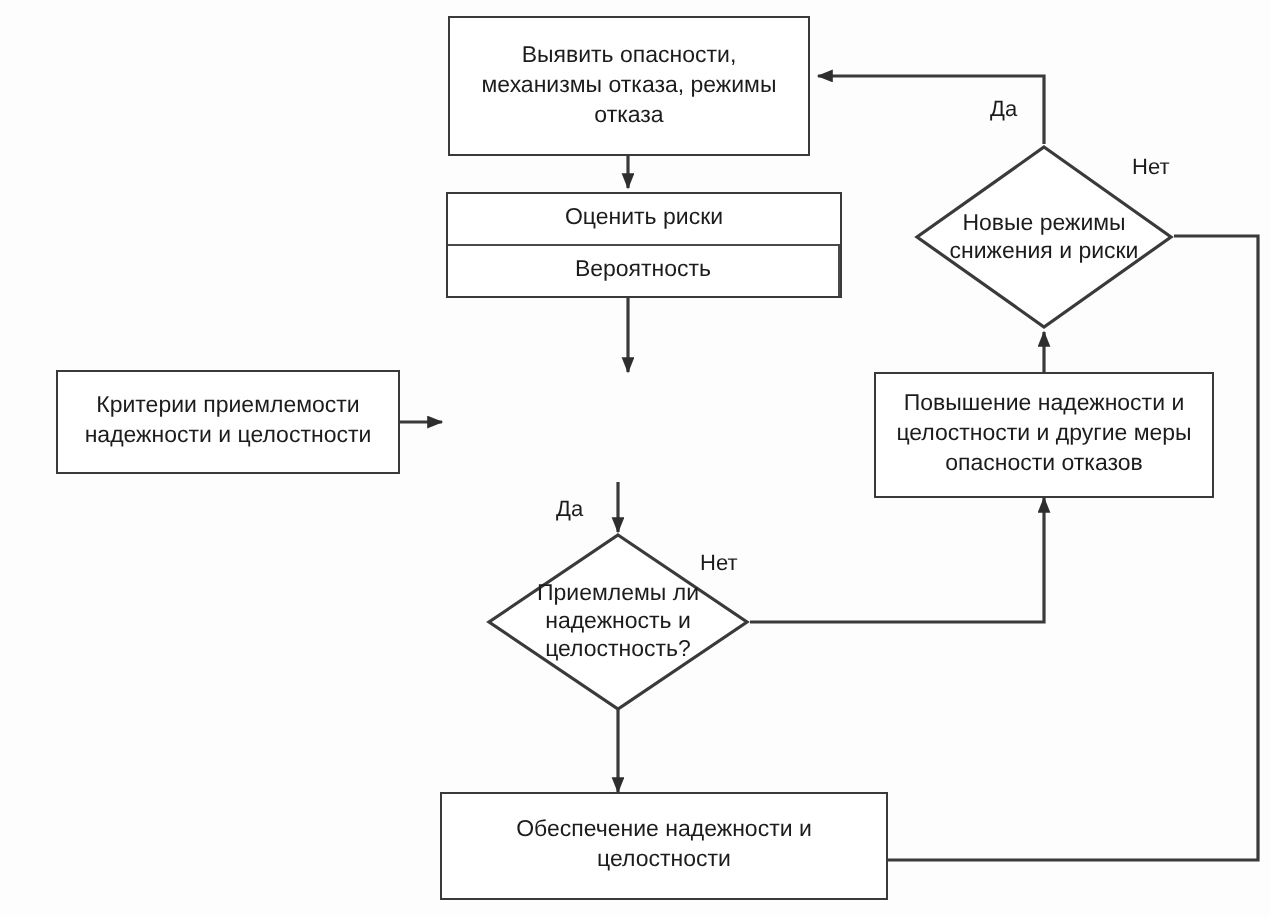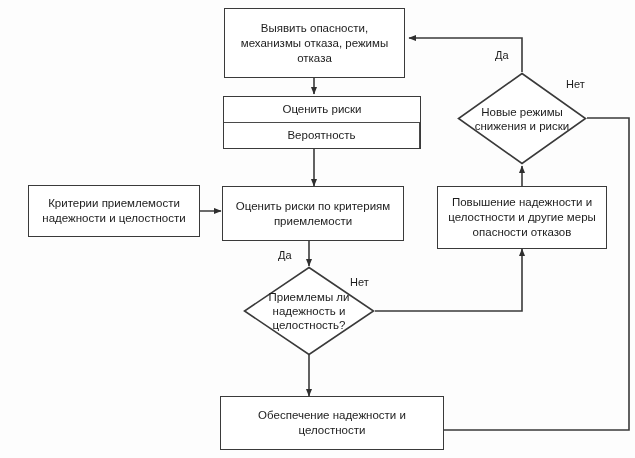--- a/index.html
+++ b/index.html
@@ -134,23 +134,20 @@
       <div>
         <span>Вероятность</span>
       </div>
     </div>
   </div>
 
   <div class="node" style="left:10px; top:185px; width:172px; height:52px;margin-left:18px;">
     <span>Критерии приемлемости надежности и целостности</span>
   </div>
 
-  <div class="node" style="left:222px; top:186px; width:182px; height:55px;">
-    <span>Оценить риски по критериям приемлемости</span>
-  </div>
 
   <div class="node" style="left:437px; top:186px; width:170px; height:63px;">
     <span>Повышение надежности и целостности и другие меры опасности отказов</span>
   </div>
 
   <div class="node" style="left:220px; top:396px; width:224px; height:54px;">
     <span>Обеспечение надежности и целостности</span>
   </div>
 
   <div class="diamond" style="left:243px; top:266px; width:132px; height:90px;">

